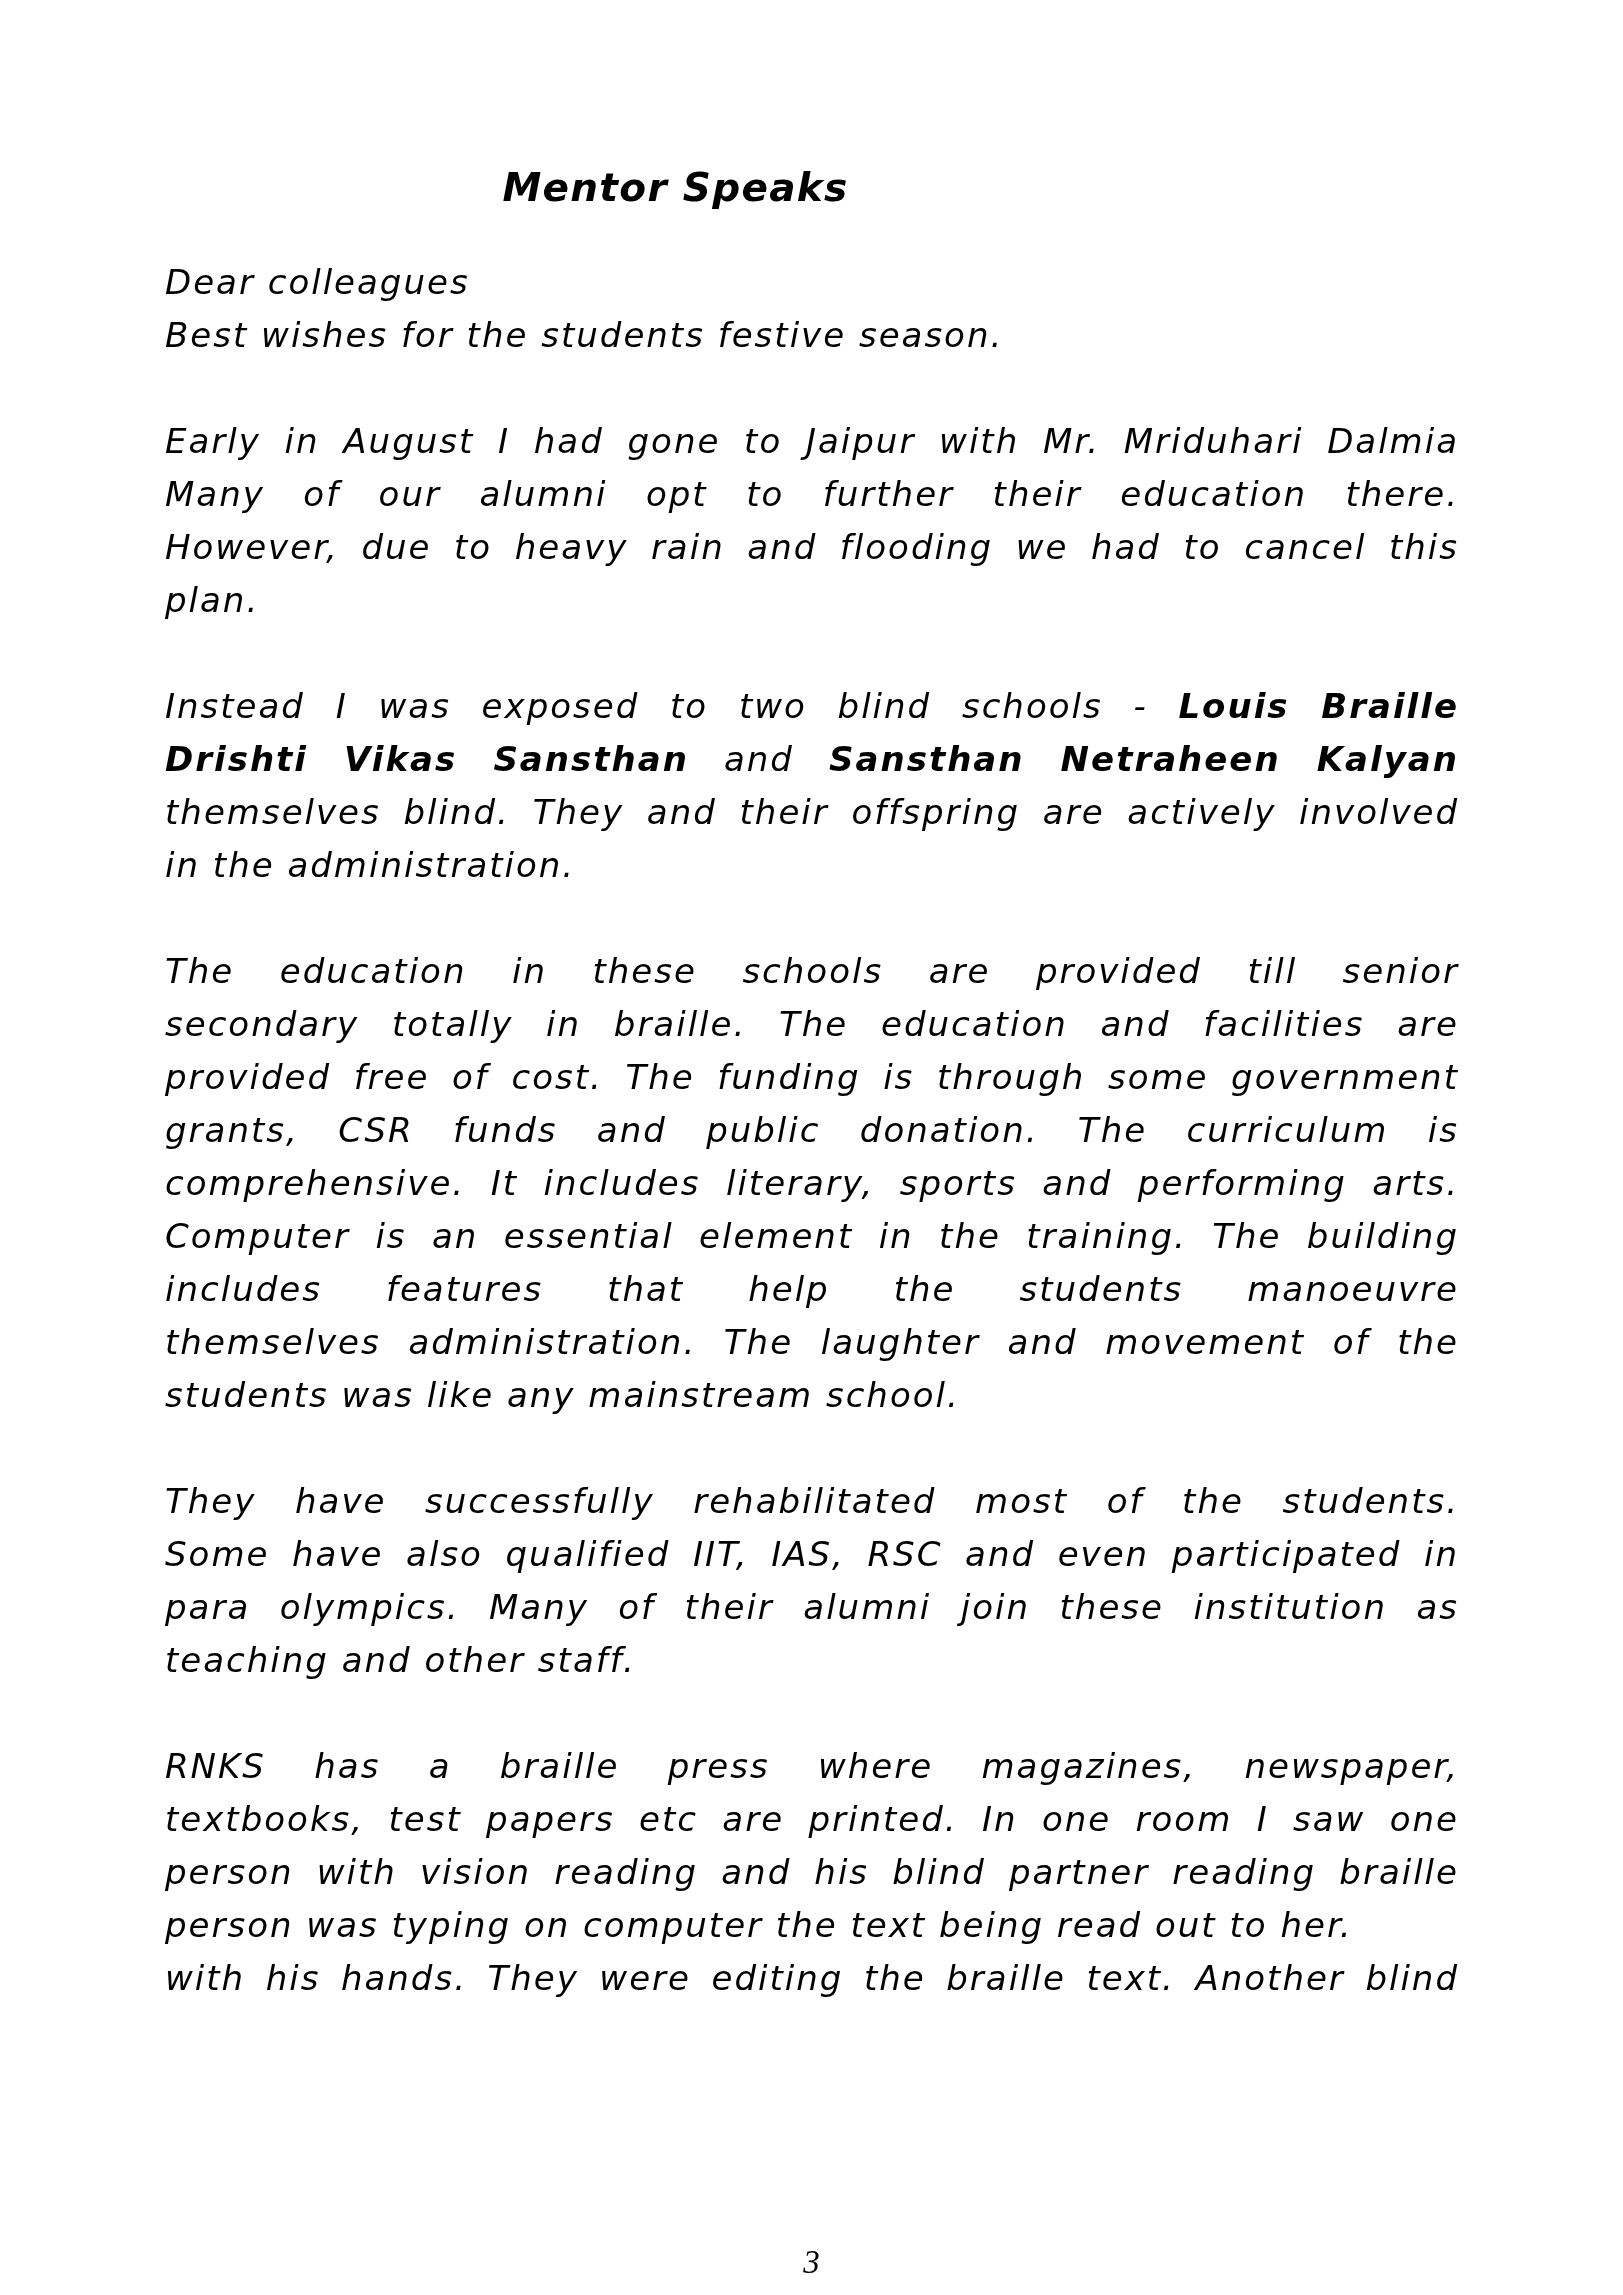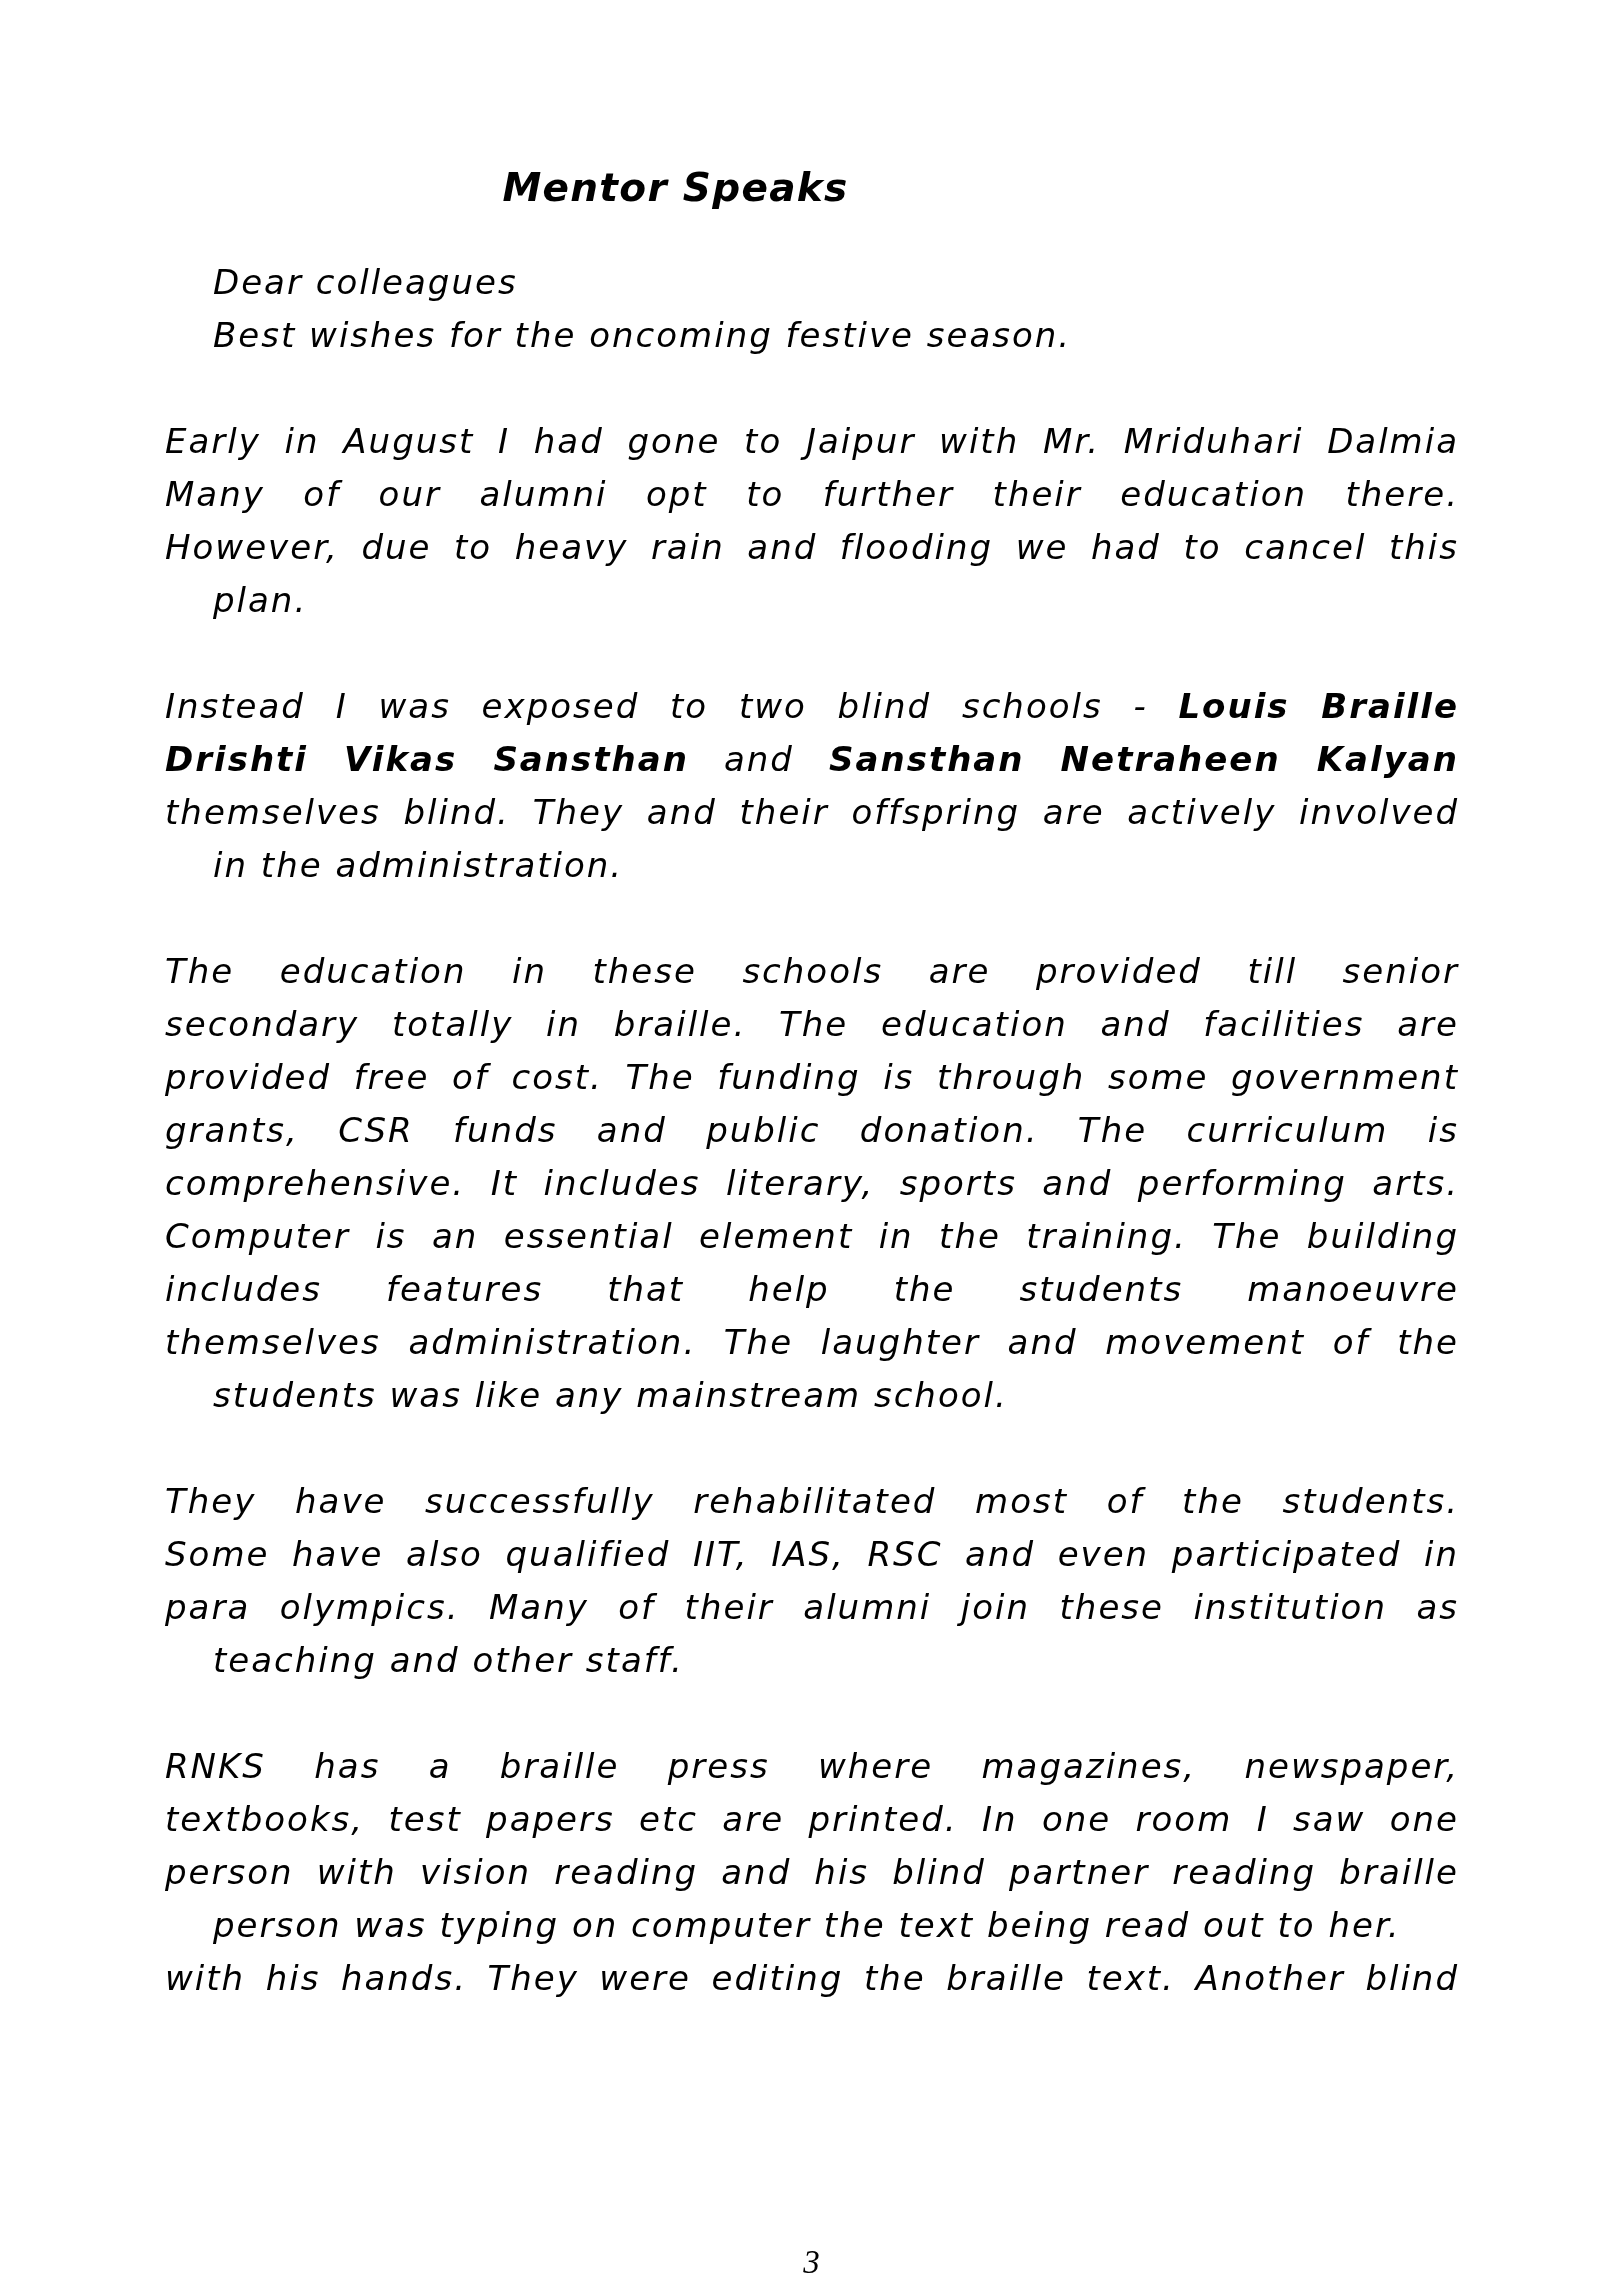--- a/index.html
+++ b/index.html
@@ -50,21 +50,20 @@
     display: block;
     height: 53px;
     line-height: 53px;
     white-space: nowrap;
     text-align: justify;
     text-align-last: justify;
   }
   .line.last {
     text-align: right;
     text-align-last: left;
-    margin-left: 48px;
   }
   .line b {
     font-weight: bold;
   }
   .page-number {
     position: absolute;
     left: 0;
     width: 1623px;
     top: 2244px;
     text-align: center;
@@ -76,21 +75,21 @@
 </style>
 </head>
 <body>
 
 <div class="page">
   <div class="title">Mentor Speaks</div>
 
   <div class="body" id="body">
       <div class="para">
         <span class="line last"><span>Dear colleagues</span></span>
-        <span class="line last"><span>Best wishes for the oncoming festive season.</span></span>
+        <span class="line last"><span>Best wishes for the students festive season.</span></span>
       </div>
       <div class="para">
         <span class="line"><span>Early in August I had gone to Jaipur with Mr. Mriduhari Dalmia</span></span>
         <span class="line"><span>Many of our alumni opt to further their education there.</span></span>
         <span class="line"><span>However, due to heavy rain and flooding we had to cancel this</span></span>
         <span class="line last"><span>plan.</span></span>
       </div>
       <div class="para">
         <span class="line"><span>Instead I was exposed to two blind schools - </span><b>Louis Braille</b></span>
         <span class="line"><b>Drishti Vikas Sansthan</b><span> and </span><b>Sansthan Netraheen Kalyan</b></span>

